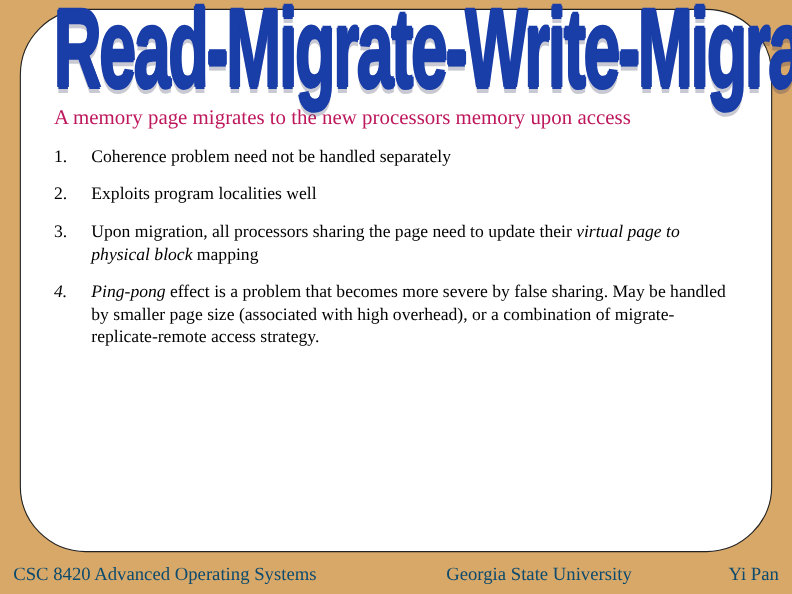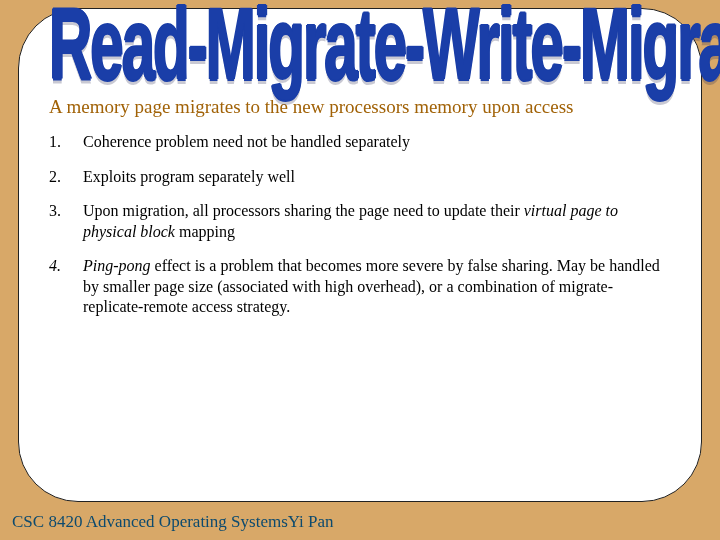--- a/index.html
+++ b/index.html
@@ -34,21 +34,21 @@
     text-shadow:
       1px 0 0 #1a3ea8, -1px 0 0 #1a3ea8, 0 1px 0 #1a3ea8, 0 -1px 0 #1a3ea8,
       0 3px 0 rgba(40,40,80,0.25);
     display: inline-block;
     transform: scale(1, 1.7);
     transform-origin: center;
     white-space: nowrap;
   }
   .intro {
     font-size: 19px;
-    color: #a16207;
+    color: #be185d;
     margin: 30px 0 14px 0;
   }
   ol.points {
     list-style: none;
     counter-reset: item;
     padding-left: 0;
   }
   ol.points > li {
     counter-increment: item;
     font-size: 16px;
@@ -87,22 +87,23 @@
 
 <div class="card">
   <div class="title-wrap">
     <span class="title">Read-Migrate-Write-Migrate</span>
   </div>
 
   <p class="intro">A memory page migrates to the new processors memory upon access</p>
 
   <ol class="points">
     <li>Coherence problem need not be handled separately</li>
-    <li>Exploits program separately well</li>
+    <li>Exploits program localities well</li>
     <li>Upon migration, all processors sharing the page need to update their <span class="i">virtual page to physical block</span> mapping</li>
     <li class="italic-marker"><span class="i">Ping-pong</span> effect is a problem that becomes more severe by false sharing. May be handled by smaller page size (associated with high overhead), or a combination of migrate-replicate-remote access strategy.</li>
   </ol>
 </div>
 
 <div class="footer">
   <div class="left">CSC 8420 Advanced Operating Systems</div>
+  <div class="center">Georgia State University</div>
   <div class="right">Yi Pan</div>
 </div>
 
 </body></html>

